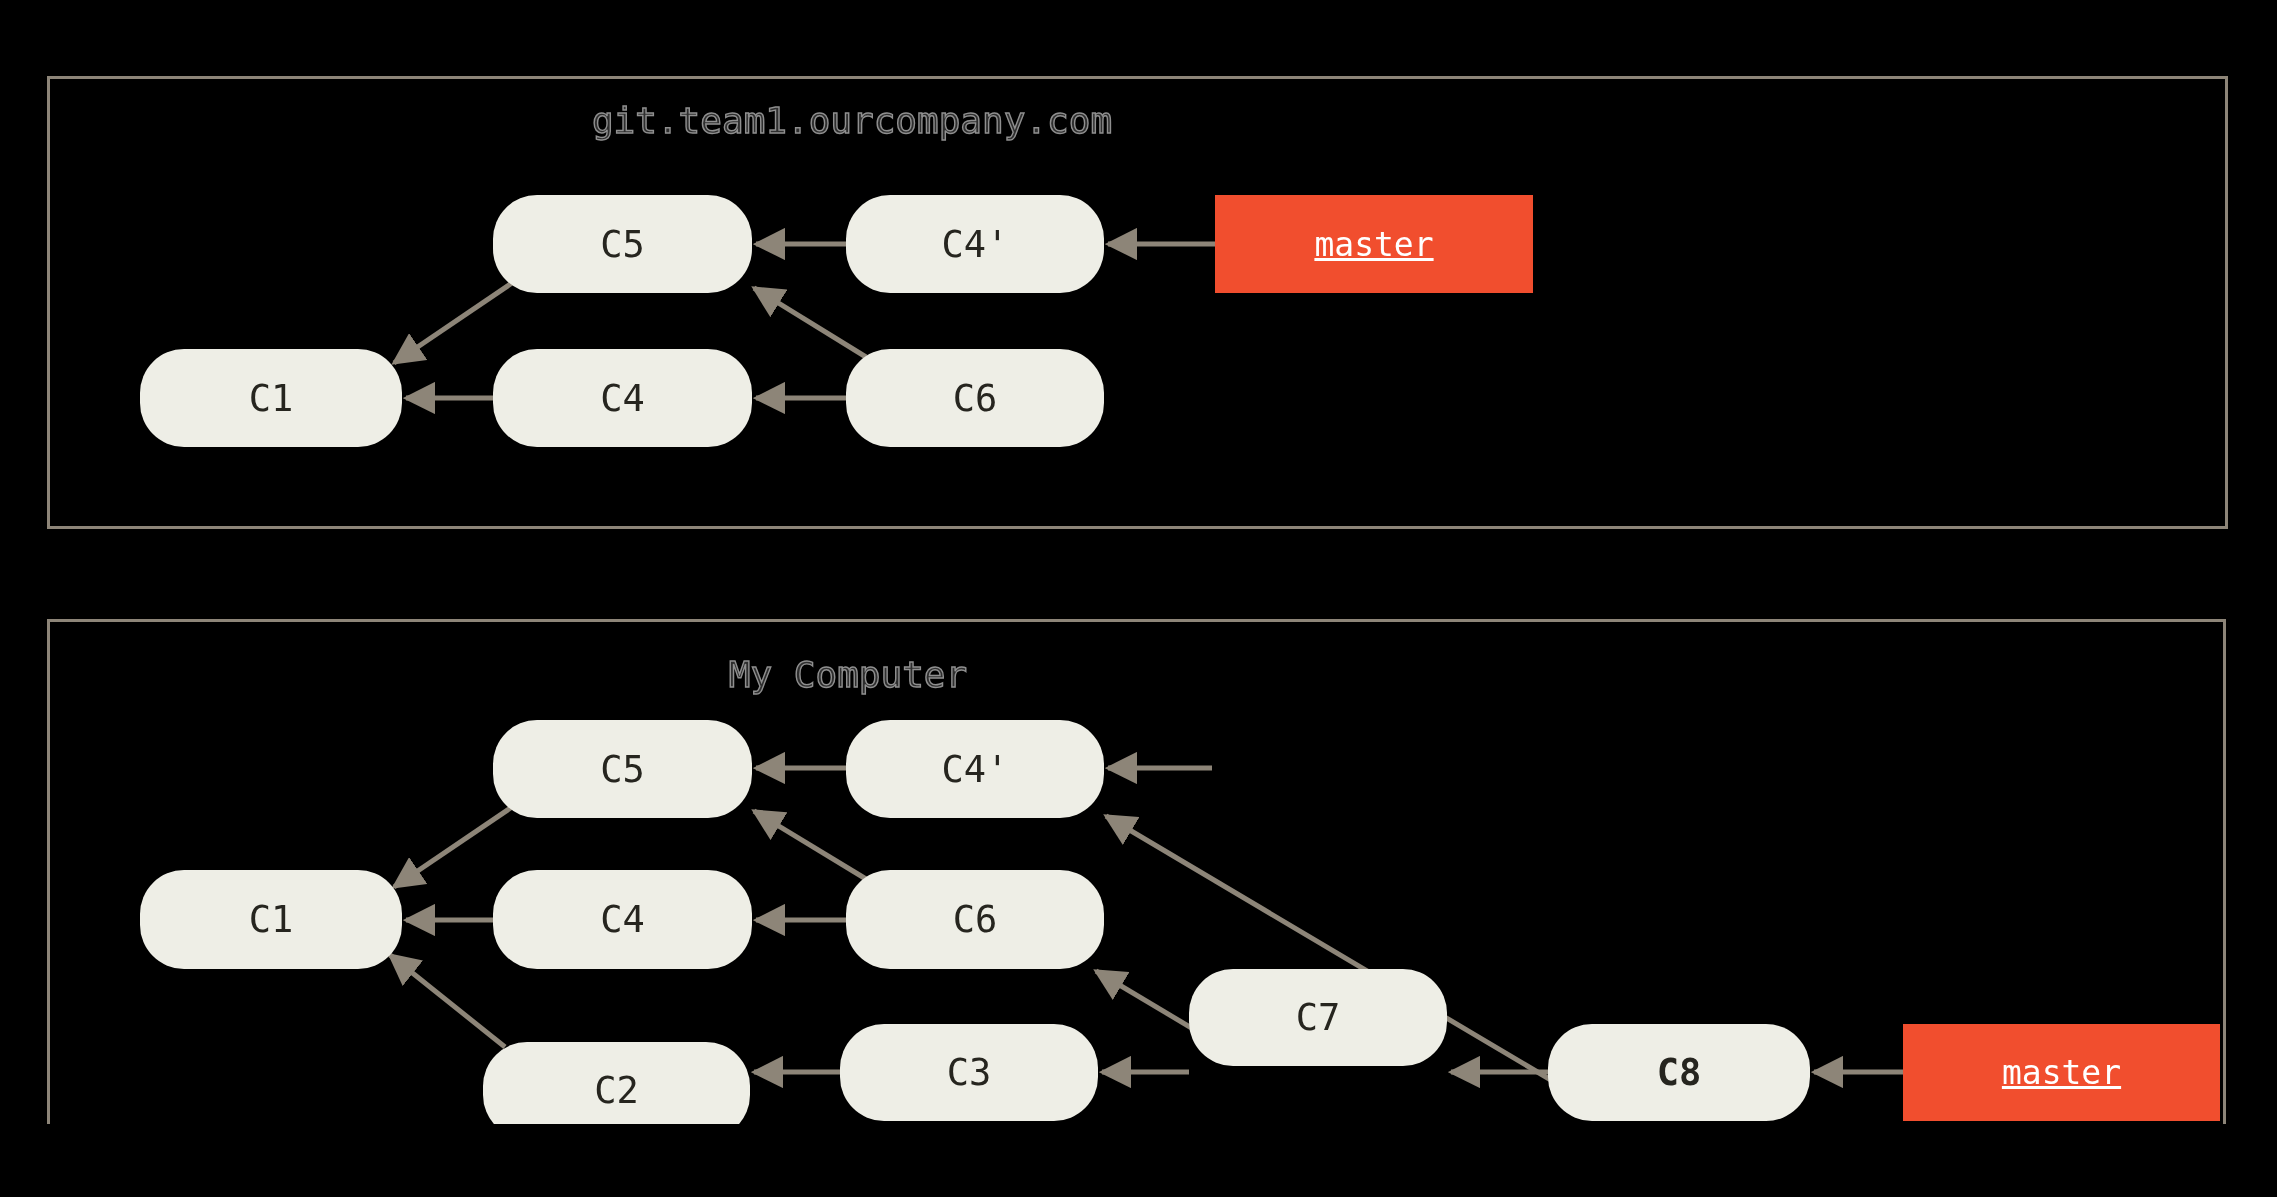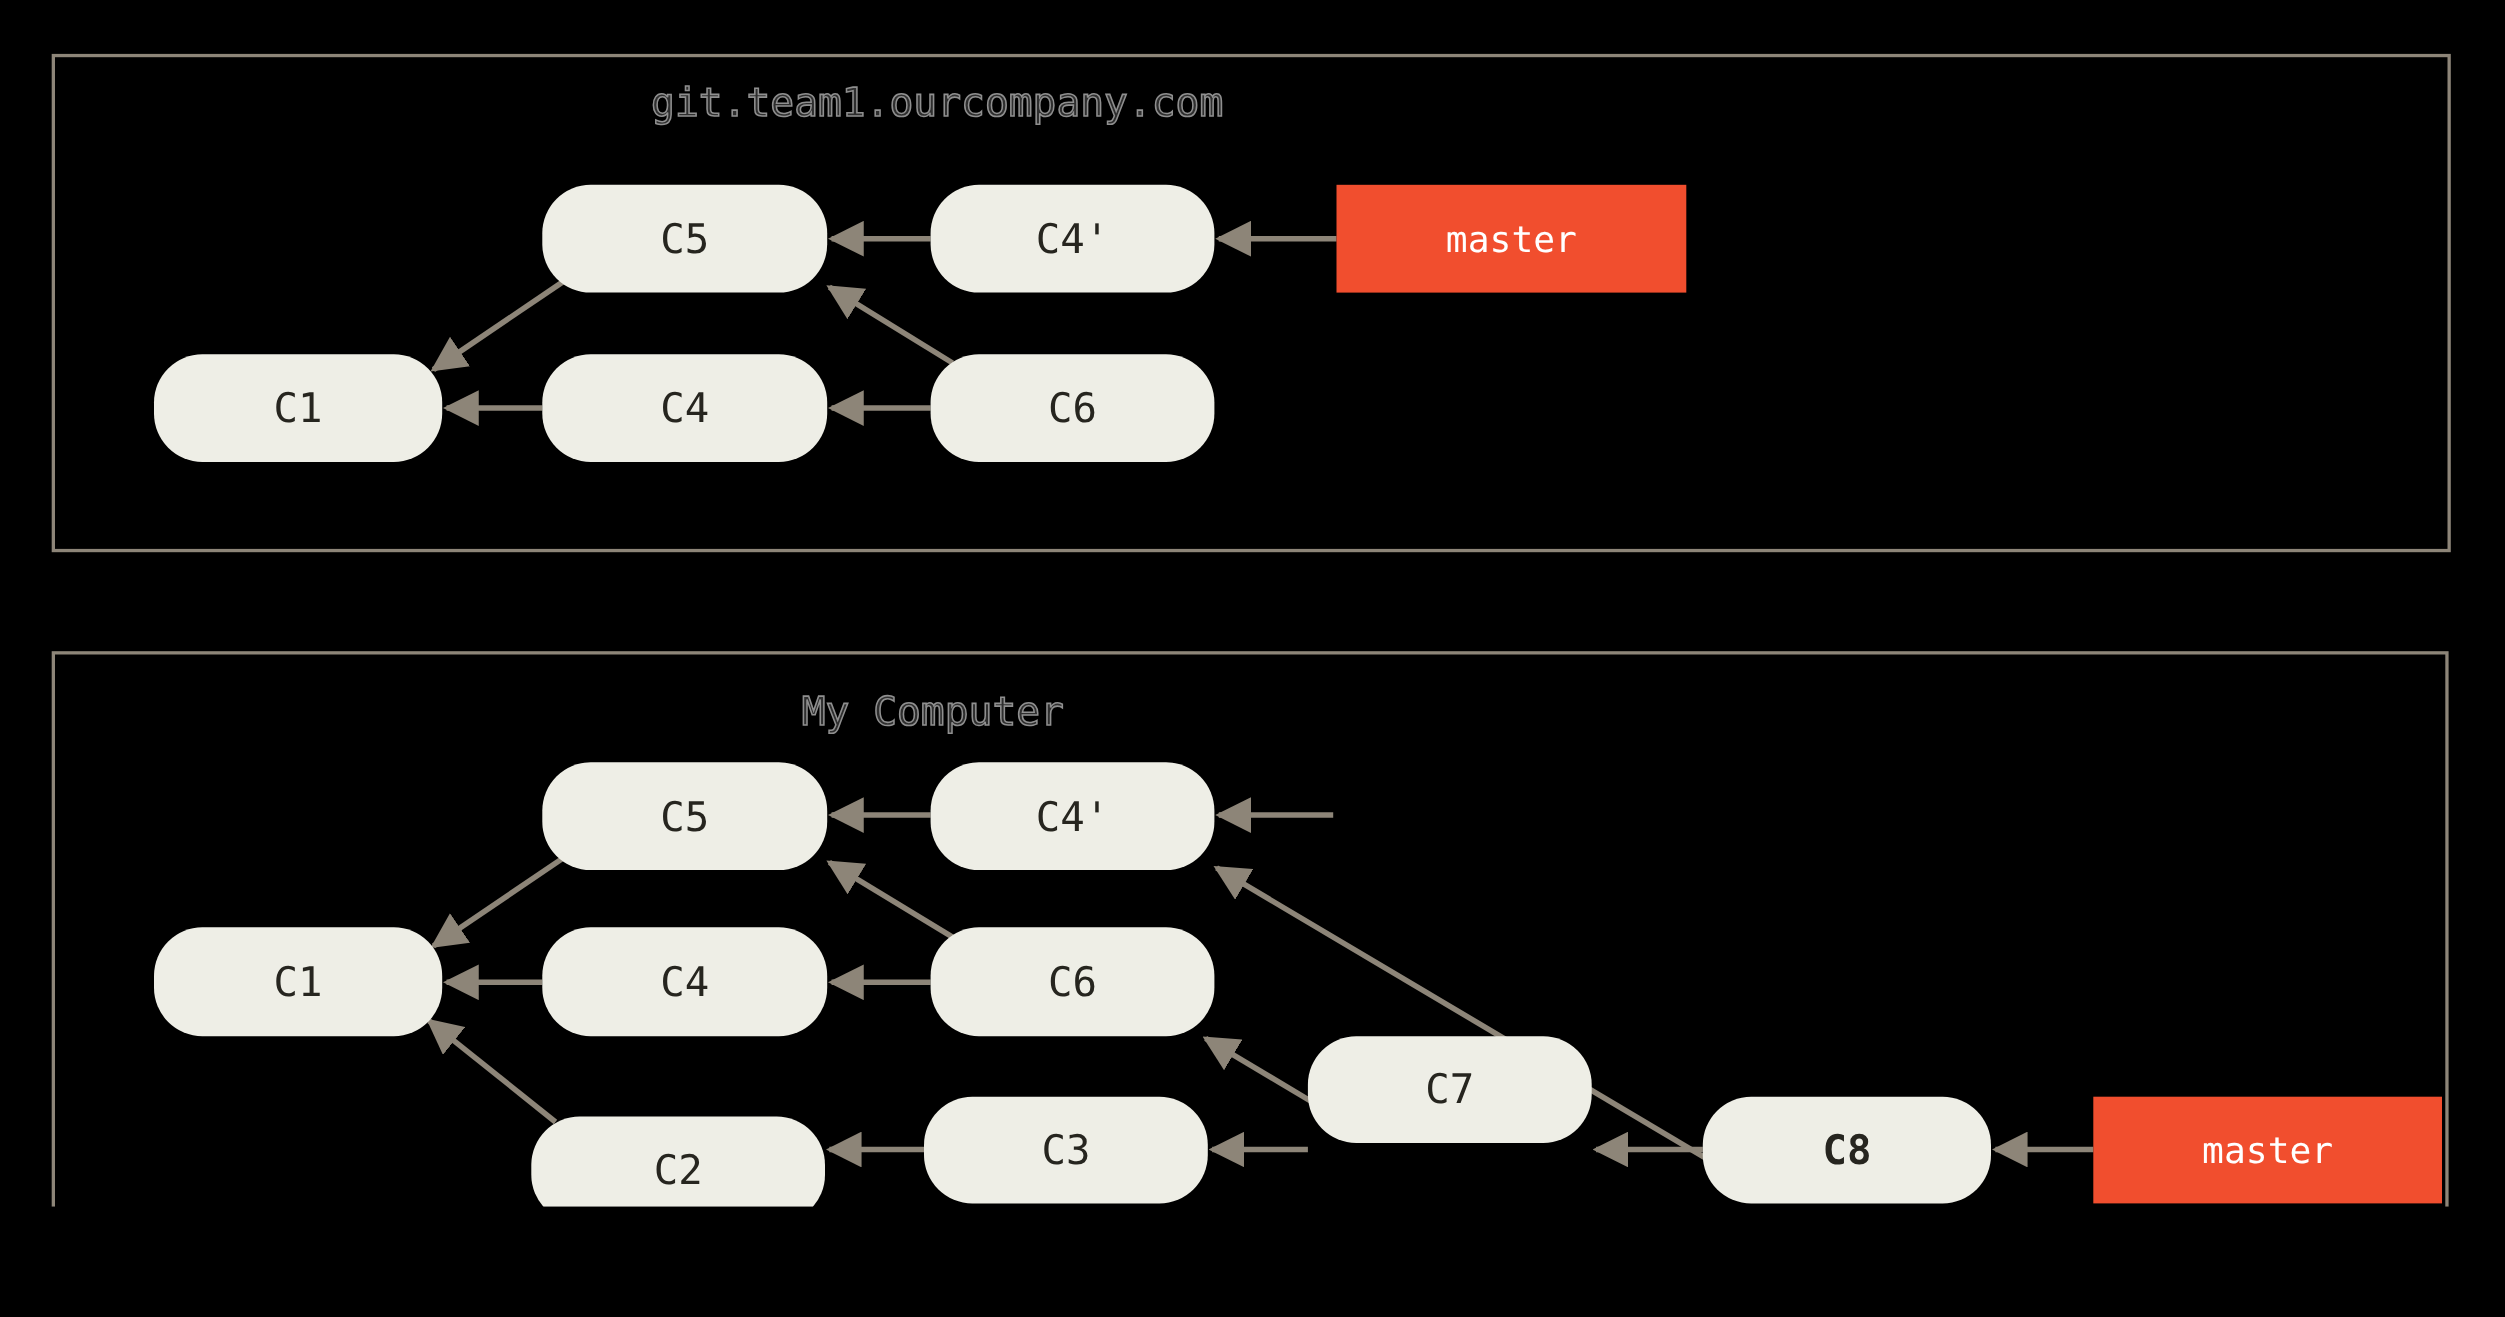--- a/index.html
+++ b/index.html
@@ -42,26 +42,27 @@
     font-size:37px;
     color:var(--node-text);
   }
   .ref{
     position:absolute;
     box-sizing:border-box;
     background:var(--ref-bg);
     display:flex;align-items:center;justify-content:center;
     font-size:33px;
     color:var(--ref-text);
+    text-decoration:underline;
   }
 </style>
 </head>
 <body>
 
-<div id="canvas" style="width: 2277px; height: 1097px; background: rgb(0, 0, 0);">
+<div id="canvas" style="width: 2277px; height: 1097px; background: rgb(0, 0, 0); margin-top: 27px;">
   <div class="repo-box" style="left: 47px; top: 49px; width: 2181px; height: 453px; border-color: rgb(141, 133, 120);"></div>
   <div class="repo-box" style="left: 47px; top: 592px; width: 2179px; height: 553px; border-color: rgb(141, 133, 120);"></div>
 
   <div class="box-title" style="left: 852px; top: 72px;">git.team1.ourcompany.com</div>
   <div class="box-title" style="left: 848px; top: 626px;">My Computer</div>
 
   <svg id="edge-layer" xmlns="http://www.w3.org/2000/svg" width="2277" height="1197" viewBox="0 0 2277 1197">
     <defs>
       <marker id="arrowhead" viewBox="0 0 10 10" refX="9" refY="5" markerWidth="6.5" markerHeight="6.5" orient="auto" markerUnits="strokeWidth">
         <path id="arrowhead-path" d="M 0 0 L 10 5 L 0 10 z" fill="#8D8578"></path>

